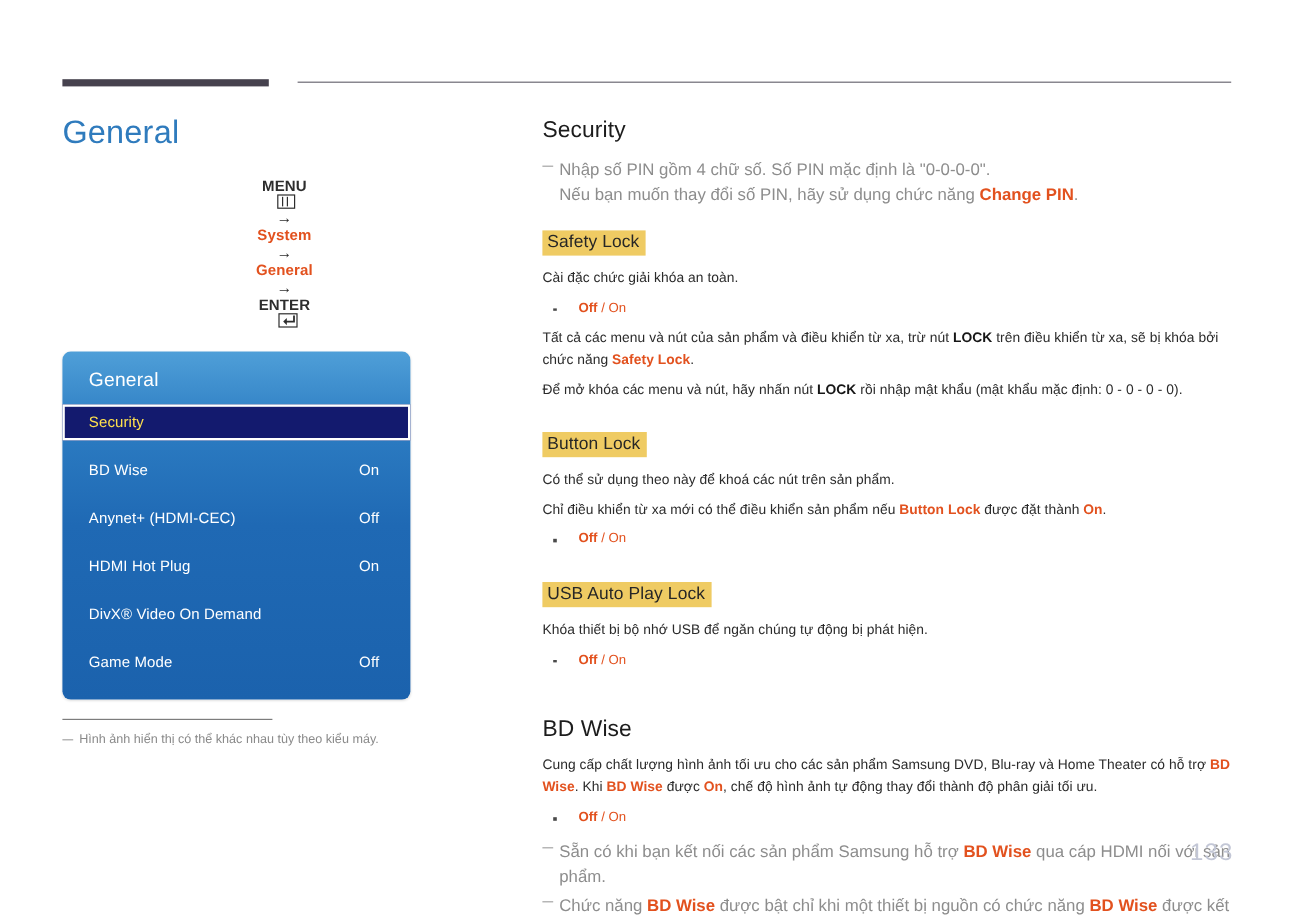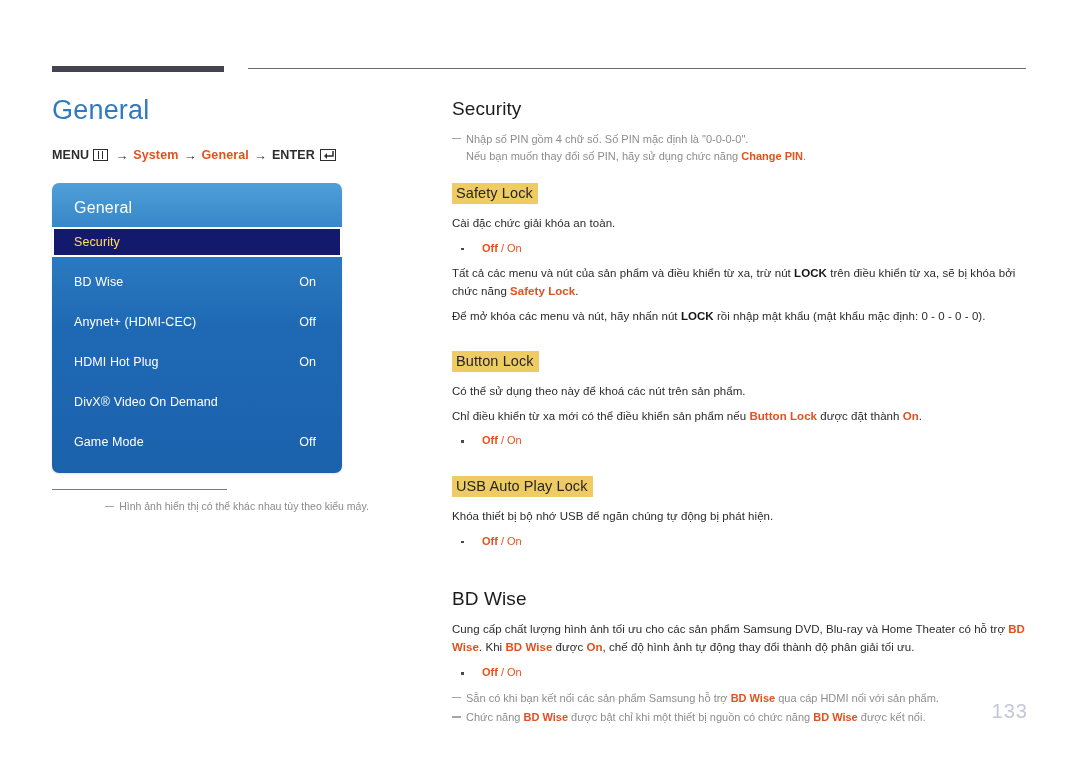--- a/index.html
+++ b/index.html
@@ -48,20 +48,21 @@
   .menu-path {
     font-size: 12.5px;
     color: #2d2d2d;
     font-weight: bold;
     letter-spacing: .1px;
     white-space: nowrap;
     margin-bottom: 20px;
     display: flex;
     align-items: center;
     gap: 0px;
+    flex-direction: column;
   }
   .menu-path .seg { display: inline-block; }
   .menu-path .orange { color: #e2511e; }
   .menu-path .arrow { padding: 0 5px; font-weight: normal; font-size: 13px; color: #2d2d2d;}
 
   
   .ico-menu {
     display: inline-block;
     width: 15px; height: 12px;
     border: 1.6px solid #2d2d2d;
@@ -133,21 +134,20 @@
     width: 175px; height: 1px;
     background: #7c7c7c;
   }
   .left-note {
     margin-top: 9px;
     font-size: 10.5px;
     color: #8a8a8a;
     line-height: 1.45;
     display: flex;
     gap: 5px;
-    justify-content: center;
   }
   .note-dash {
     display: inline-block;
     width: 9px; height: 1.4px;
     background: #a5a5a5;
     flex: 0 0 auto;
     margin-top: 7px;
   }
 
   
@@ -197,21 +197,21 @@
   ul.opts li::before {
     content: "";
     position: absolute;
     left: 9px; top: 8px;
     width: 2.6px; height: 2.6px;
     background: #4a4a4a;
   }
   ul.opts li b { font-weight: bold; }
 
   .note {
-    font-size: 11px;
+    font-size: 14px;
     color: #8d8d8d;
     line-height: 1.5;
     margin: 2px 0 3px 0;
     display: flex;
     gap: 5px;
   }
   .note .note-dash { margin-top: 7px; }
   .note .ora-b, .note .bk-b { color: #e2511e; }
   .note .txt { flex: 1 1 auto; }
 

